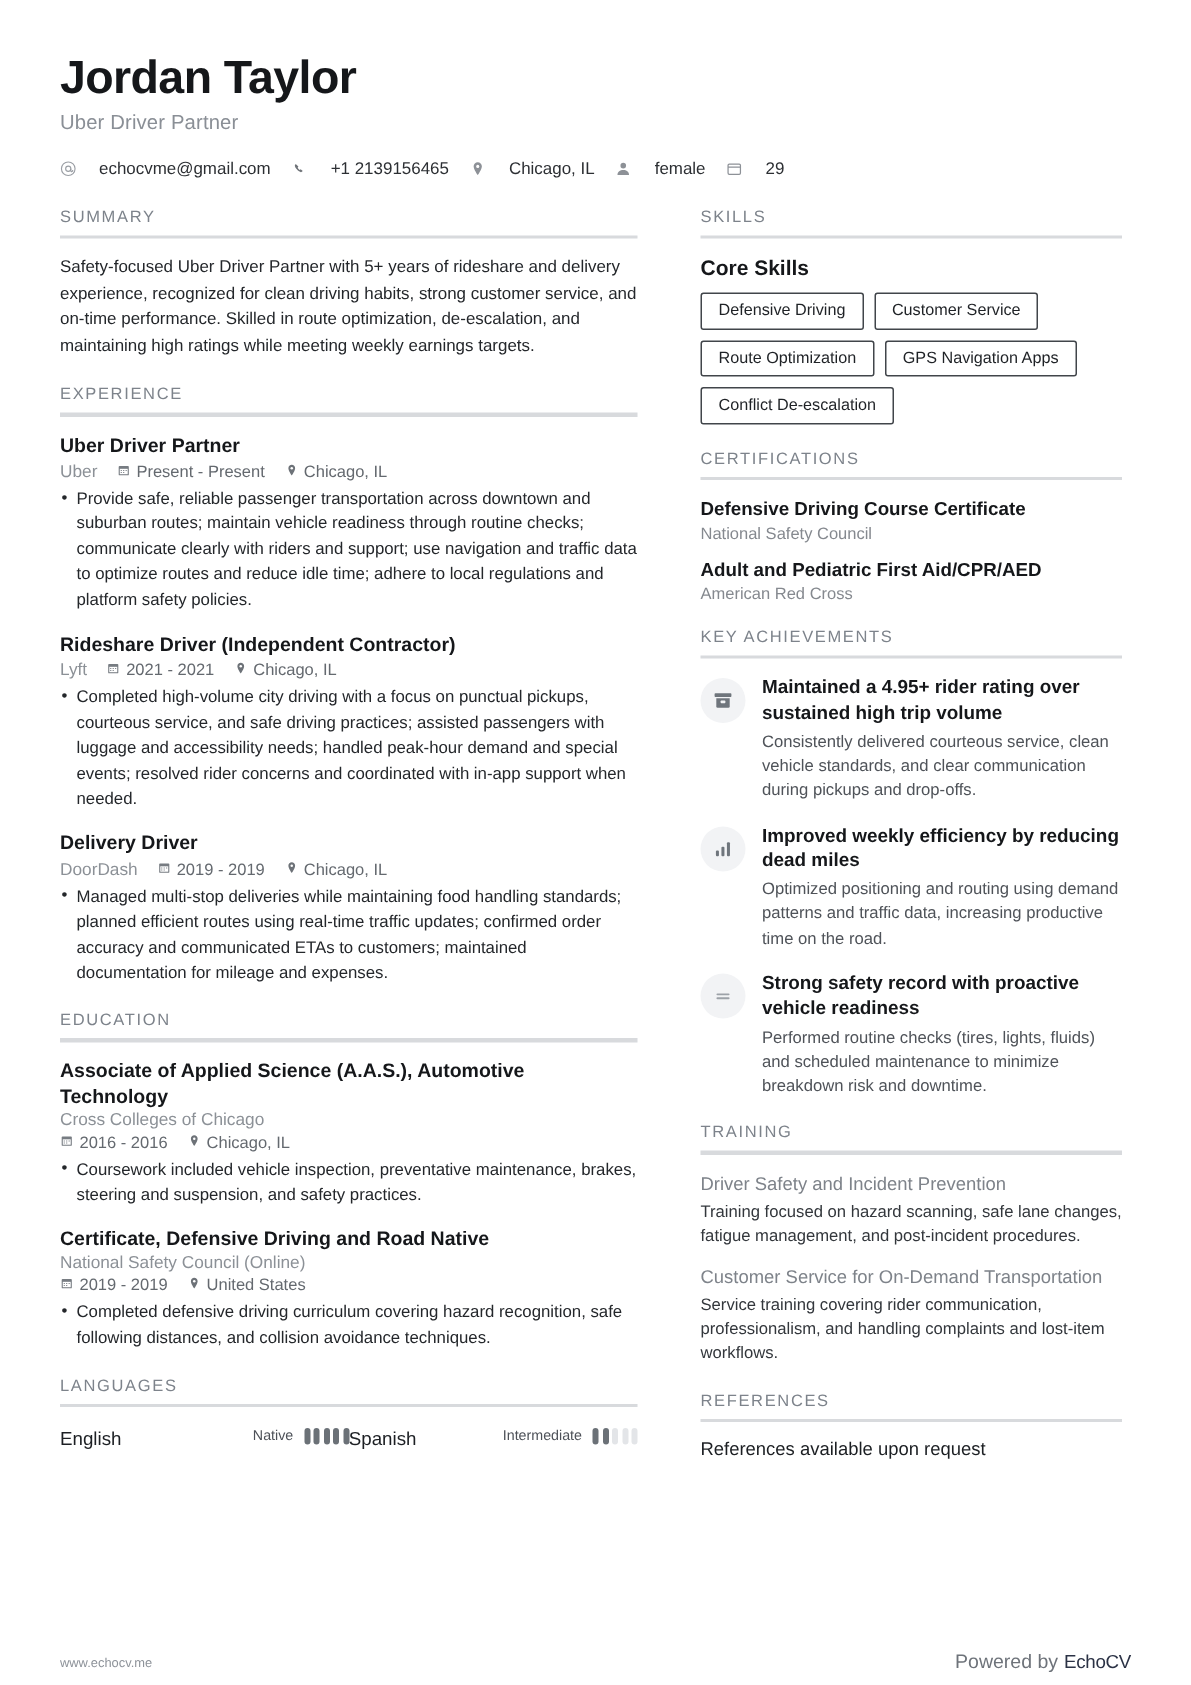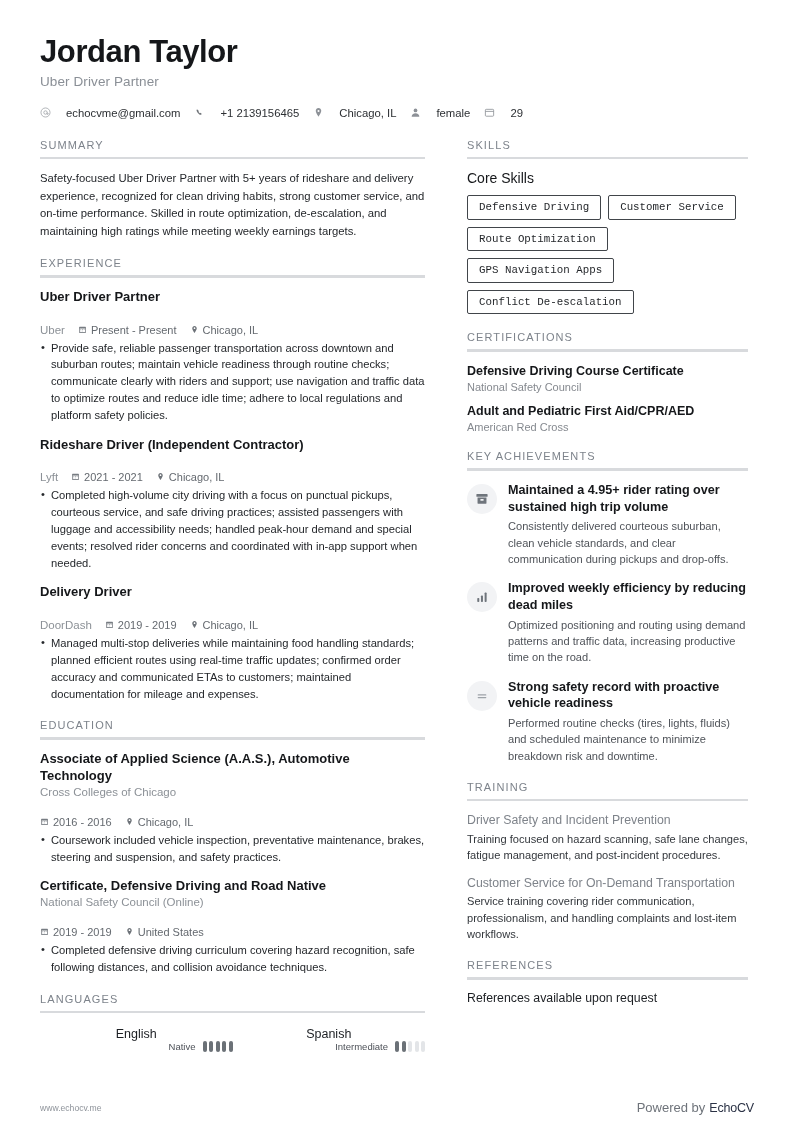--- a/index.html
+++ b/index.html
@@ -30,44 +30,44 @@
   }
   .sec-rule { height:2.5px; background:#d8dadd; margin-bottom:11px; }
   .section { margin-bottom:17px; }
 
   .summary-text { font-size:11.3px; line-height:1.55; color:#24272b; }
 
   
   .entry { margin-bottom:13px; }
   .entry:last-child { margin-bottom:4px; }
   .entry-title { font-size:13px; font-weight:bold; color:#15171a; line-height:1.3; }
-  .entry-meta { display:flex; align-items:center; gap:13px; margin-top:18px; flex-wrap:wrap;text-align:right; }
+  .entry-meta { display:flex; align-items:center; gap:13px; margin-top:3px; flex-wrap:wrap;text-align:right; }
   .entry-org { font-size:11.5px; color:#8c9197; }
   .meta-chip { display:flex; align-items:center; gap:4px; font-size:11px; color:#64696f; }
   .entry-sub { font-size:11.5px; color:#8c9197; margin-top:1px; }
   ul.bullets { list-style:none; margin-top:4px; }
   ul.bullets li { position:relative; padding-left:11px; font-size:11.2px; line-height:1.5; color:#24272b; }
   ul.bullets li:before { content:"•"; position:absolute; left:1px; top:-1px; color:#24272b; }
 
   
   .lang-row { display:flex; align-items:center; margin-top:14px; }
-  .lang-cell { display:flex; align-items:center; width:50%;flex-direction:column; }
+  .lang-cell { display:flex; align-items:flex-start; width:50%; }
   .lang-name { font-size:12.5px; color:#1c1f23; }
   .lang-right { margin-left:auto; display:flex; align-items:center; gap:7px; }
   .lang-level { font-size:9.5px; color:#4d5158; }
   .bars { display:flex; gap:2.5px; }
   .bar { width:4px; height:11px; border-radius:2px; background:#e3e5e8; }
   .bar.on { background:#6b7177; }
 
   
-  .skills-head { font-size:14px; font-weight:normal; color:#15171a; margin-bottom:9px; }
+  .skills-head { font-size:14px; font-weight:bold; color:#15171a; margin-bottom:9px; }
   .chips { display:flex; flex-wrap:wrap; gap:7px; }
   .chip {
     border:1px solid #41454a; border-radius:2px; padding:4px 11px;
-    font-size:10.8px; color:#1f2226; background:#fff; line-height:1.35;font-family:Liberation Mono, monospace;
+    font-size:10.8px; color:#1f2226; background:#fff; line-height:1.35;
   }
 
   
   .cert { margin-bottom:10px; }
   .cert-title { font-size:12.5px; font-weight:bold; color:#15171a; line-height:1.3; }
   .cert-org { font-size:11px; color:#85898f; margin-top:2px; }
 
   
   .ach { display:flex; gap:11px; margin-bottom:13px; }
   .ach-ico {
@@ -375,21 +375,21 @@
         <div class="ach">
           <span class="ach-ico">
             <svg width="14" height="14" viewBox="0 0 16 16">
                 <rect x="1.6" y="2.4" width="12.8" height="3" rx="0.6" fill="#6f757c"></rect>
                 <path d="M2.9 6.2h10.2v6.3a1 1 0 0 1-1 1H3.9a1 1 0 0 1-1-1z" fill="#6f757c"></path>
                 <rect x="6.2" y="8" width="3.6" height="2.1" rx="0.5" fill="#f2f3f5"></rect>
               </svg>
           </span>
           <span>
             <span class="ach-title" style="display:block">Maintained a 4.95+ rider rating over sustained high trip volume</span>
-            <span class="ach-desc" style="display:block">Consistently delivered courteous suburban, clean vehicle standards, and clear communication during pickups and drop-offs.</span>
+            <span class="ach-desc" style="display:block">Consistently delivered courteous service, clean vehicle standards, and clear communication during pickups and drop-offs.</span>
           </span>
         </div>
 
         <div class="ach">
           <span class="ach-ico">
             <svg width="14" height="14" viewBox="0 0 16 16">
                 <rect x="2.6" y="9.2" width="2.3" height="4.4" rx="0.8" fill="#6f757c"></rect>
                 <rect x="6.8" y="6.2" width="2.3" height="7.4" rx="0.8" fill="#6f757c"></rect>
                 <rect x="11" y="2.8" width="2.3" height="10.8" rx="0.8" fill="#6f757c"></rect>
               </svg>

